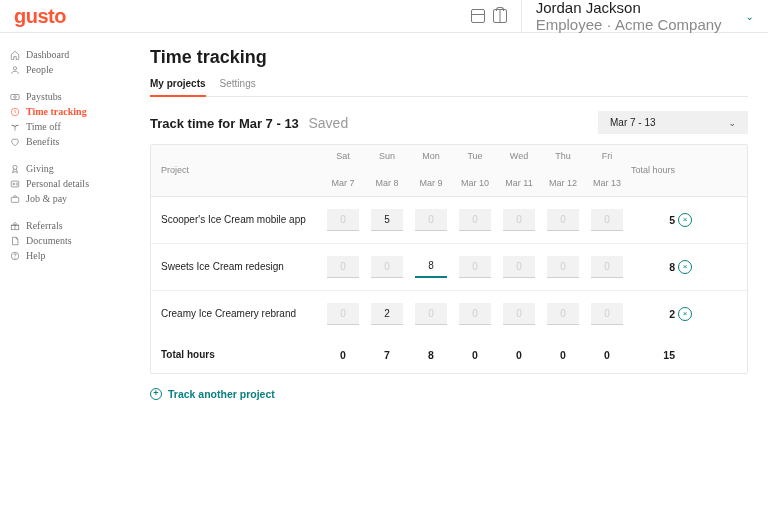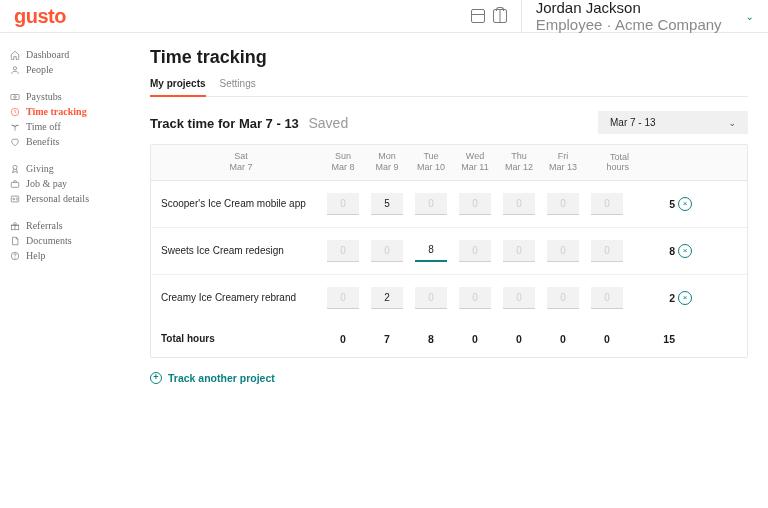--- a/index.html
+++ b/index.html
@@ -35,21 +35,21 @@
   .track-head { display: flex; align-items: center; justify-content: space-between; margin: 14px 0 10px; }
   .track-head h2 { font-size: 13px; font-weight: 700; }
   .track-head .saved { color: #9a9a9a; font-weight: 400; font-size: 14px; margin-left: 6px; }
   .range-select { background: #f0f0f0; border: none; padding: 6px 12px; font-size: 10px; display: flex; align-items: center; justify-content: space-between; width: 150px; cursor: pointer; }
   .range-select .chev2 { color: #555; font-size: 9px; }
   
   .ttable { border: 1px solid #e8e8e8; border-radius: 2px; }
   .thead, .trow { display: grid; grid-template-columns: 160px repeat(7, 44px) 46px 20px; align-items: center; }
   .thead { background: #fafafa; border-bottom: 1px solid #e8e8e8; padding: 6px 10px; color: #8a8a8a; font-size: 9px; }
   .thead .daycell { text-align: center; line-height: 1.25; }
-  .thead .daycell .ddate { display: block; }
+  .thead .daycell .ddate { display: block; margin-top: 16px; }
   .thead .totalh { text-align: right; }
   .trow { padding: 12px 10px; border-bottom: 1px solid #f0f0f0; }
   .trow:last-child { border-bottom: none; }
   .projname { font-size: 10px; }
   .hourbox { width: 32px; height: 22px; background: #f2f2f2; border: none; border-bottom: 1px solid #d0d0d0; text-align: center; font-size: 10px; color: #1c1c1c; margin: 0 auto; display: block; }
   .hourbox.zero { color: #cfcfcf; }
   .hourbox.focus { border-bottom: 2px solid #0a8080; background: #fff; color: #1c1c1c; }
   .rowtotal { text-align: right; font-weight: 600; font-size: 10.5px; }
   .delbtn { width: 14px; height: 14px; border-radius: 50%; border: 1.2px solid #0a8080; color: #0a8080; display: flex; align-items: center; justify-content: center; font-size: 8px; margin: 0 auto; cursor: pointer; background: #fff; }
   .tfoot { font-weight: 700; }
@@ -145,35 +145,35 @@
               <svg viewBox="0 0 24 24">
                 <circle cx="12" cy="8" r="5"></circle>
                 <path d="M9 12l-3 9 6-3 6 3-3-9"></path>
               </svg>
             </span>
             <span>Giving</span>
           </div>
           <div class="sitem">
             <span class="sicon">
               <svg viewBox="0 0 24 24">
-                <rect x="3" y="8" width="18" height="12" rx="2"></rect>
-                <path d="M9 8V6a2 2 0 0 1 2-2h2a2 2 0 0 1 2 2v2"></path>
-              </svg>
-            </span>
-            <span>Job &amp; pay</span>
-          </div>
-          <div class="sitem">
-            <span class="sicon">
-              <svg viewBox="0 0 24 24">
                 <rect x="3" y="5" width="18" height="14" rx="2"></rect>
                 <circle cx="9" cy="12" r="2"></circle>
                 <path d="M14 10h5M14 14h5"></path>
               </svg>
             </span>
             <span>Personal details</span>
+          </div>
+          <div class="sitem">
+            <span class="sicon">
+              <svg viewBox="0 0 24 24">
+                <rect x="3" y="8" width="18" height="12" rx="2"></rect>
+                <path d="M9 8V6a2 2 0 0 1 2-2h2a2 2 0 0 1 2 2v2"></path>
+              </svg>
+            </span>
+            <span>Job &amp; pay</span>
           </div>
         </div>
         <div class="group">
           <div class="sitem">
             <span class="sicon">
               <svg viewBox="0 0 24 24">
                 <rect x="3" y="10" width="18" height="11"></rect>
                 <path d="M3 10h18M12 10v11M12 10c-3 0-5-6 0-6s3 6 0 6z"></path>
               </svg>
             </span>
@@ -215,20 +215,21 @@
           <span class="saved">Saved</span>
         </h2>
         <div class="range-select">
           <span>Mar 7 - 13</span>
           <span class="chev2">⌄</span>
         </div>
       </div>
 
       <div class="ttable">
         <div class="thead" id="thead">
+            <div>Project</div>
             <div class="daycell">Sat<span class="ddate">Mar 7</span></div>
             <div class="daycell">Sun<span class="ddate">Mar 8</span></div>
             <div class="daycell">Mon<span class="ddate">Mar 9</span></div>
             <div class="daycell">Tue<span class="ddate">Mar 10</span></div>
             <div class="daycell">Wed<span class="ddate">Mar 11</span></div>
             <div class="daycell">Thu<span class="ddate">Mar 12</span></div>
             <div class="daycell">Fri<span class="ddate">Mar 13</span></div>
             <div class="totalh">Total hours</div>
             <div></div>
           </div>

